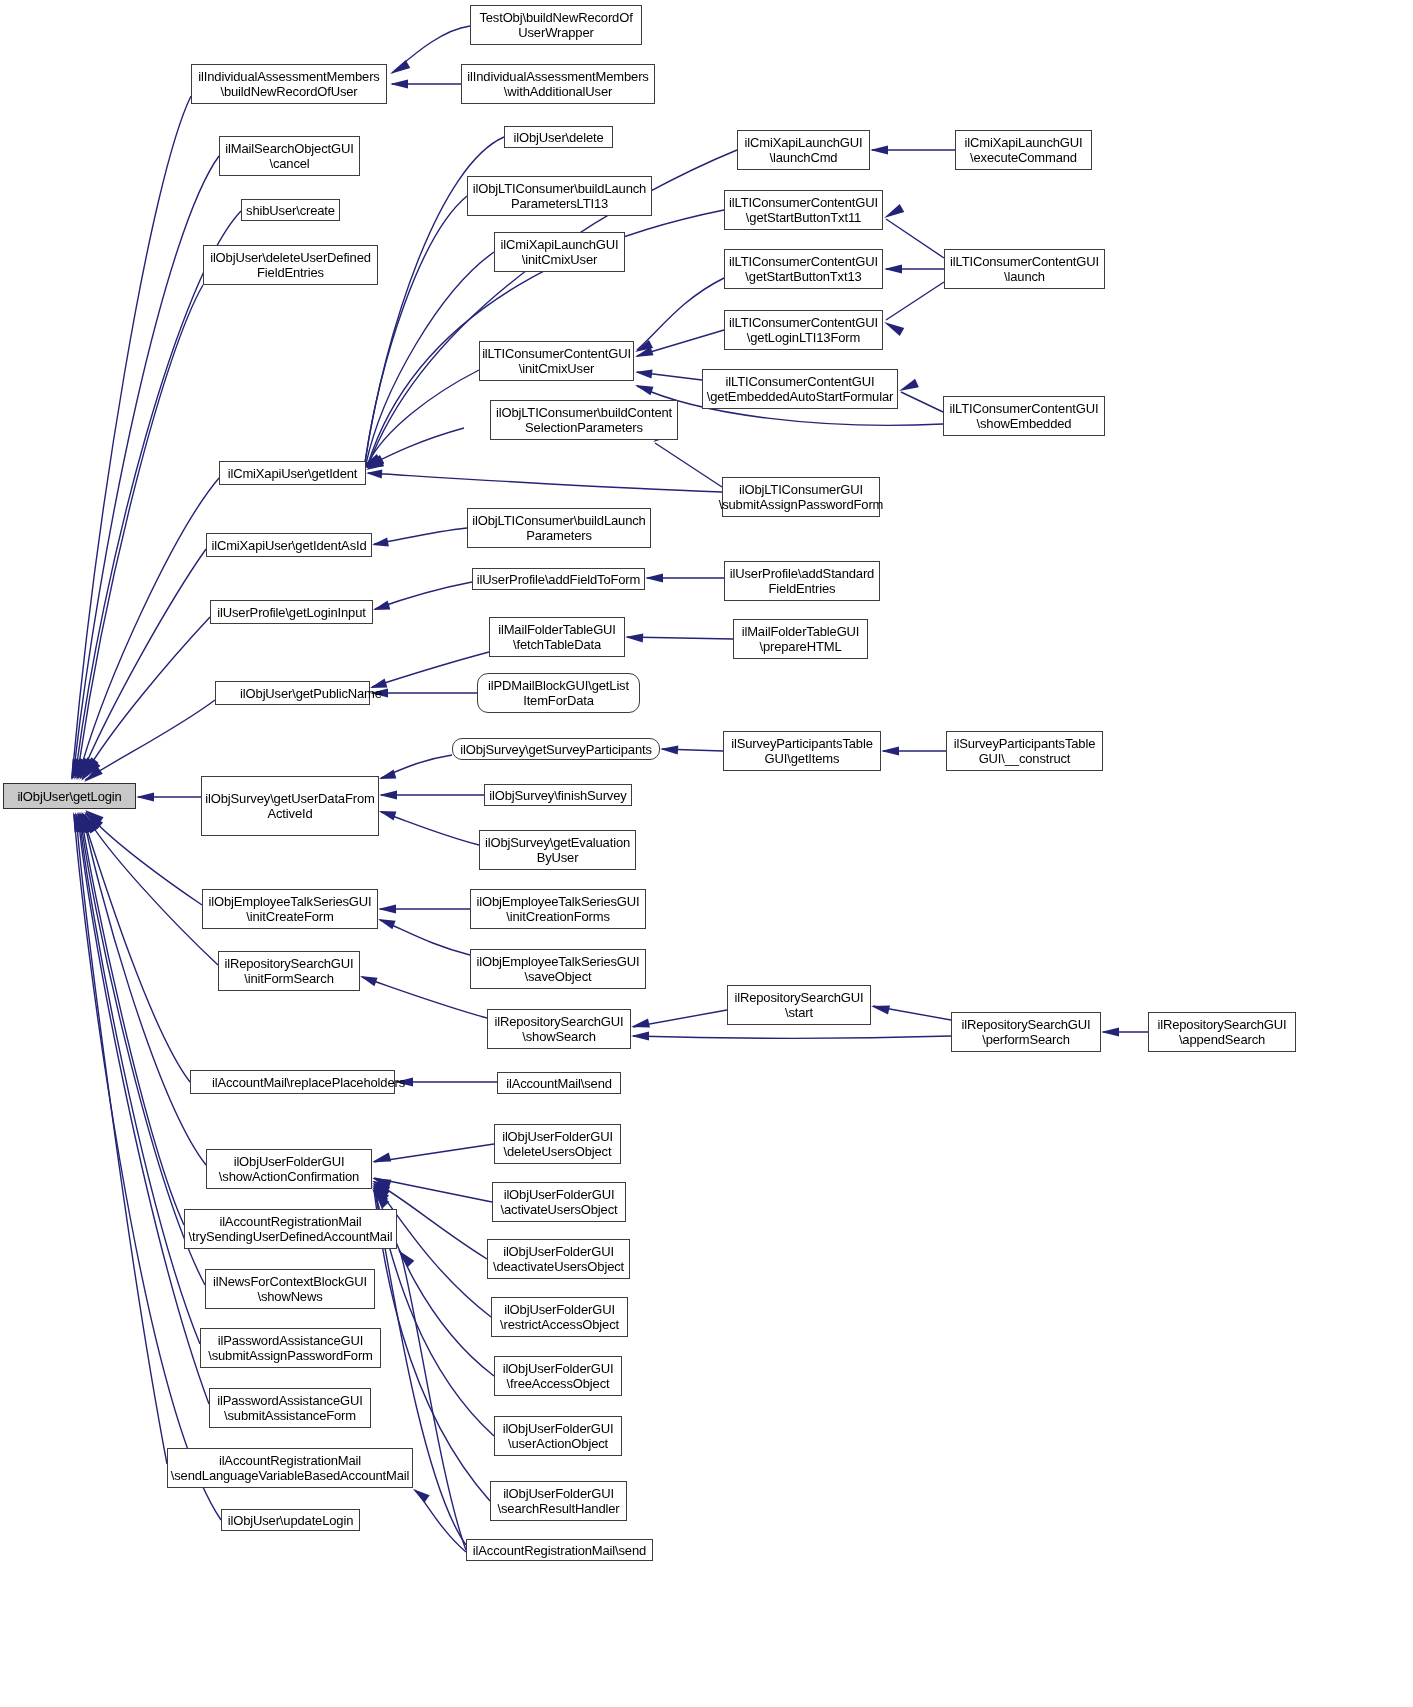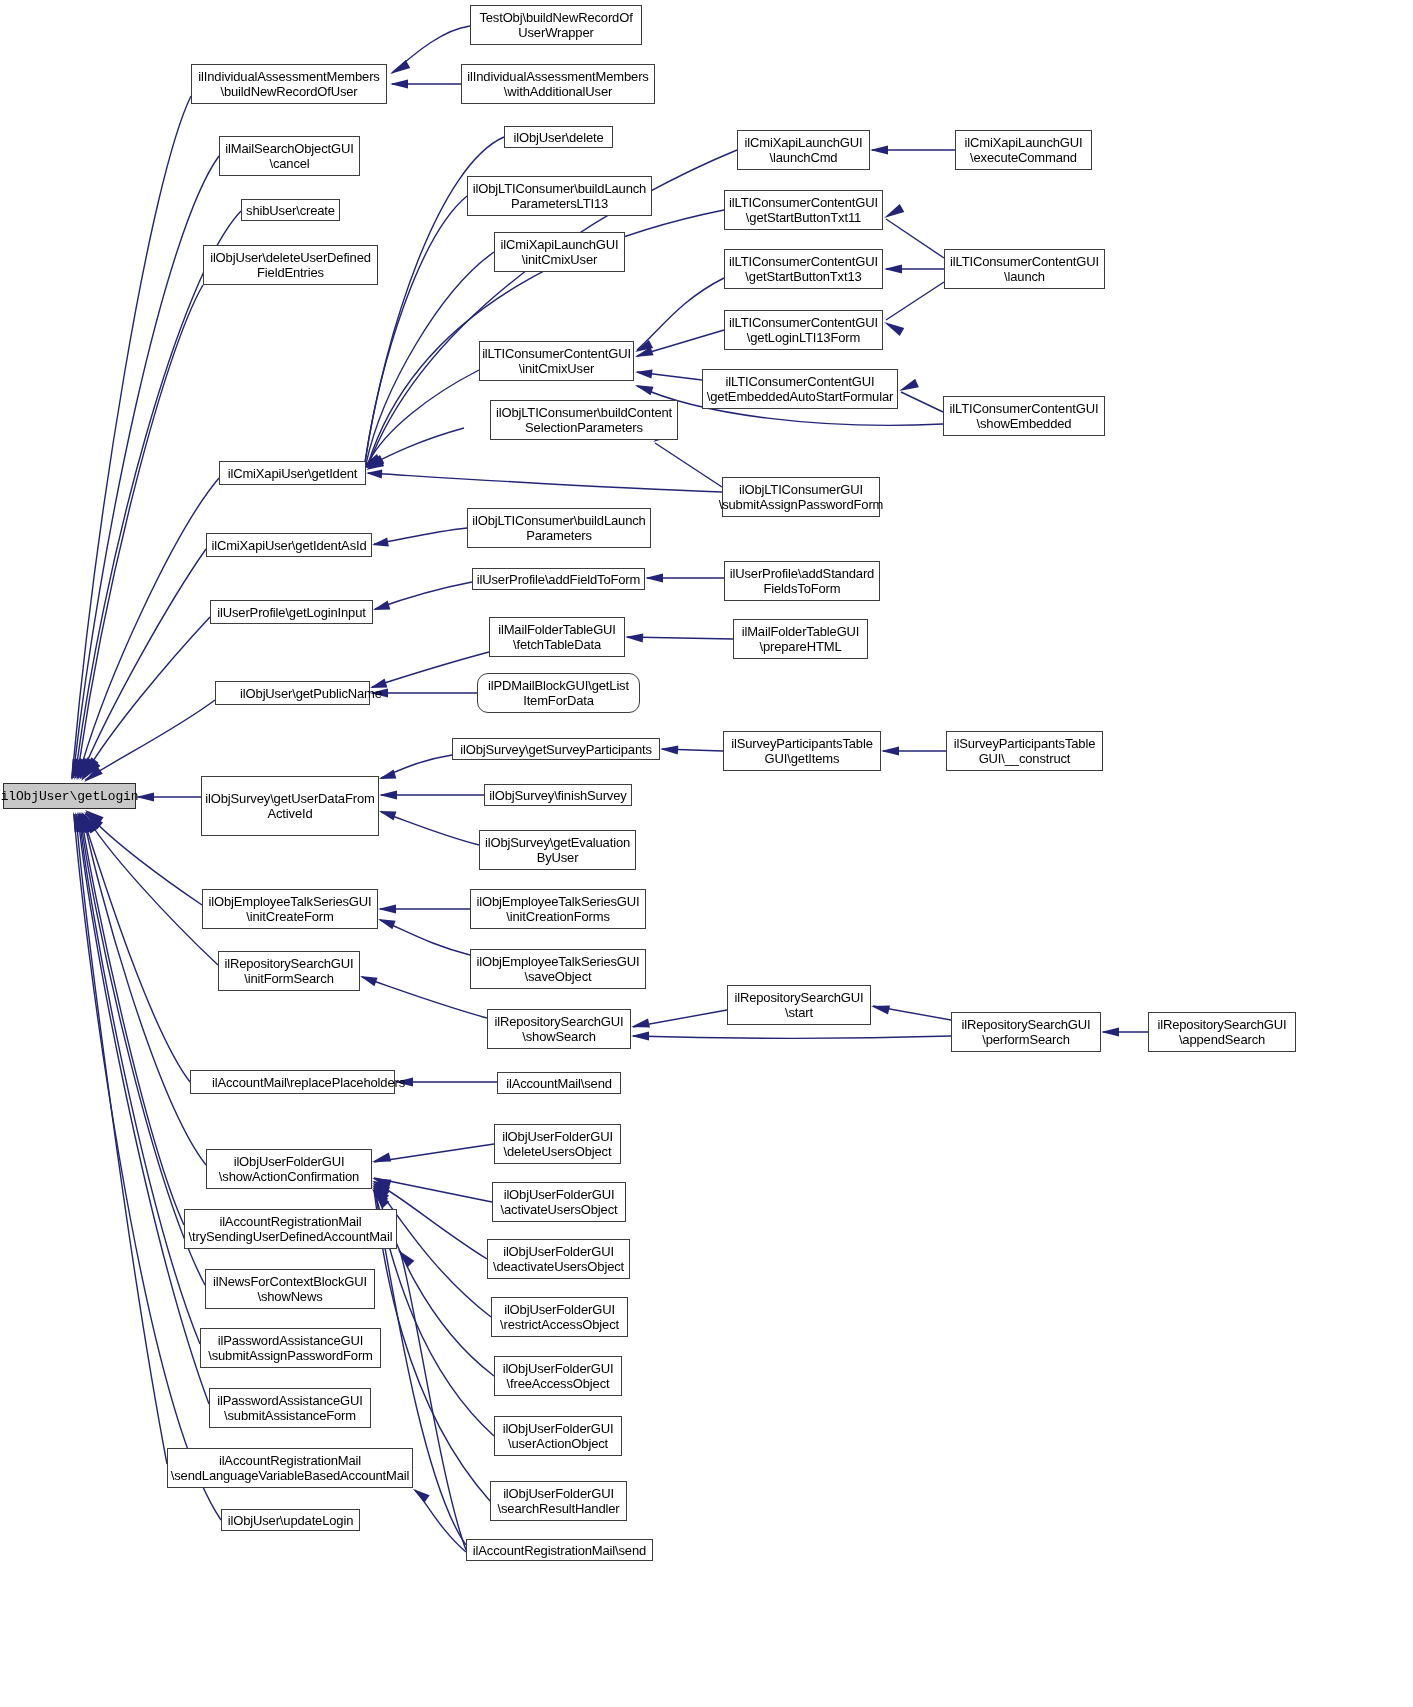--- a/index.html
+++ b/index.html
@@ -179,21 +179,21 @@
       <polygon points="79,812 84.92937617704288,833.1424335910301 93.07062382295712,828.8575664089699" fill="#232377"></polygon>
       <path d="M200,1344 C145,1210 88,905 79,814" fill="none" stroke="#232377" stroke-width="1.4"></path>
       <polygon points="78,812 82.84280594108972,832.9691971857997 91.15719405891028,829.0308028142003" fill="#232377"></polygon>
       <path d="M209,1404 C148,1240 86,910 78,814" fill="none" stroke="#232377" stroke-width="1.4"></path>
       <polygon points="77,812 80.7604772743649,832.7850622002674 89.2395227256351,829.2149377997326" fill="#232377"></polygon>
       <path d="M167,1464 C130,1270 84,915 76,814" fill="none" stroke="#232377" stroke-width="1.4"></path>
       <polygon points="75,812 77.68362166264129,832.5902446506059 86.31637833735871,829.4097553493941" fill="#232377"></polygon>
       <path d="M221,1520 C140,1400 82,920 74,814" fill="none" stroke="#232377" stroke-width="1.4"></path>
       <polygon points="73,812 74.61351974038296,832.3852042925106 83.38648025961704,829.6147957074894" fill="#232377"></polygon>
     </svg>
-<div class="node root" style="left: 3px; top: 783px; width: 133px; height: 26px; font-family: Liberation Mono, monospace;">ilObjUser\getLogin</div>
+<div class="node root" style="left: 3px; top: 783px; width: 133px; height: 26px;">ilObjUser\getLogin</div>
     <div class="node" style="left: 470px; top: 5px; width: 172px; height: 40px;">TestObj\buildNewRecordOf
 UserWrapper</div>
     <div class="node" style="left: 191px; top: 64px; width: 196px; height: 40px;">ilIndividualAssessmentMembers
 \buildNewRecordOfUser</div>
     <div class="node" style="left: 461px; top: 64px; width: 194px; height: 40px;">ilIndividualAssessmentMembers
 \withAdditionalUser</div>
     <div class="node" style="left: 219px; top: 136px; width: 141px; height: 40px;">ilMailSearchObjectGUI
 \cancel</div>
     <div class="node" style="left: 241px; top: 199px; width: 99px; height: 22px;">shibUser\create</div>
     <div class="node" style="left: 203px; top: 245px; width: 175px; height: 40px;">ilObjUser\deleteUserDefined
@@ -224,30 +224,30 @@
     <div class="node" style="left: 490px; top: 400px; width: 188px; height: 40px;">ilObjLTIConsumer\buildContent
 SelectionParameters</div>
     <div class="node" style="left: 219px; top: 461px; width: 147px; height: 24px;">ilCmiXapiUser\getIdent</div>
     <div class="node" style="left: 722px; top: 477px; width: 158px; height: 40px;">ilObjLTIConsumerGUI
 \submitAssignPasswordForm</div>
     <div class="node" style="left: 467px; top: 508px; width: 184px; height: 40px;">ilObjLTIConsumer\buildLaunch
 Parameters</div>
     <div class="node" style="left: 206px; top: 533px; width: 166px; height: 24px;">ilCmiXapiUser\getIdentAsId</div>
     <div class="node" style="left: 472px; top: 568px; width: 173px; height: 22px;">ilUserProfile\addFieldToForm</div>
     <div class="node" style="left: 724px; top: 561px; width: 156px; height: 40px;">ilUserProfile\addStandard
-FieldsToForm</div>
+FieldEntries</div>
     <div class="node" style="left: 210px; top: 600px; width: 163px; height: 24px;">ilUserProfile\getLoginInput</div>
     <div class="node" style="left: 489px; top: 617px; width: 136px; height: 40px;">ilMailFolderTableGUI
 \fetchTableData</div>
     <div class="node" style="left: 733px; top: 619px; width: 135px; height: 40px;">ilMailFolderTableGUI
 \prepareHTML</div>
     <div class="node" style="left: 215px; top: 681px; width: 155px; height: 24px; padding-left: 40px;">ilObjUser\getPublicName</div>
     <div class="node" style="left: 477px; top: 673px; width: 163px; height: 40px; border-radius: 11px;">ilPDMailBlockGUI\getList
 ItemForData</div>
-    <div class="node" style="left: 452px; top: 738px; width: 208px; height: 22px;">ilObjSurvey\getSurveyParticipants</div>
+    <div class="node" style="left: 452px; top: 738px; width: 208px; height: 22px; border-radius: 10px;">ilObjSurvey\getSurveyParticipants</div>
     <div class="node" style="left: 723px; top: 731px; width: 158px; height: 40px;">ilSurveyParticipantsTable
 GUI\getItems</div>
     <div class="node" style="left: 946px; top: 731px; width: 157px; height: 40px;">ilSurveyParticipantsTable
 GUI\__construct</div>
     <div class="node" style="left: 201px; top: 776px; width: 178px; height: 60px;">ilObjSurvey\getUserDataFrom
 ActiveId</div>
     <div class="node" style="left: 484px; top: 784px; width: 148px; height: 22px;">ilObjSurvey\finishSurvey</div>
     <div class="node" style="left: 479px; top: 830px; width: 157px; height: 40px;">ilObjSurvey\getEvaluation
 ByUser</div>
     <div class="node" style="left: 202px; top: 889px; width: 176px; height: 40px;">ilObjEmployeeTalkSeriesGUI

